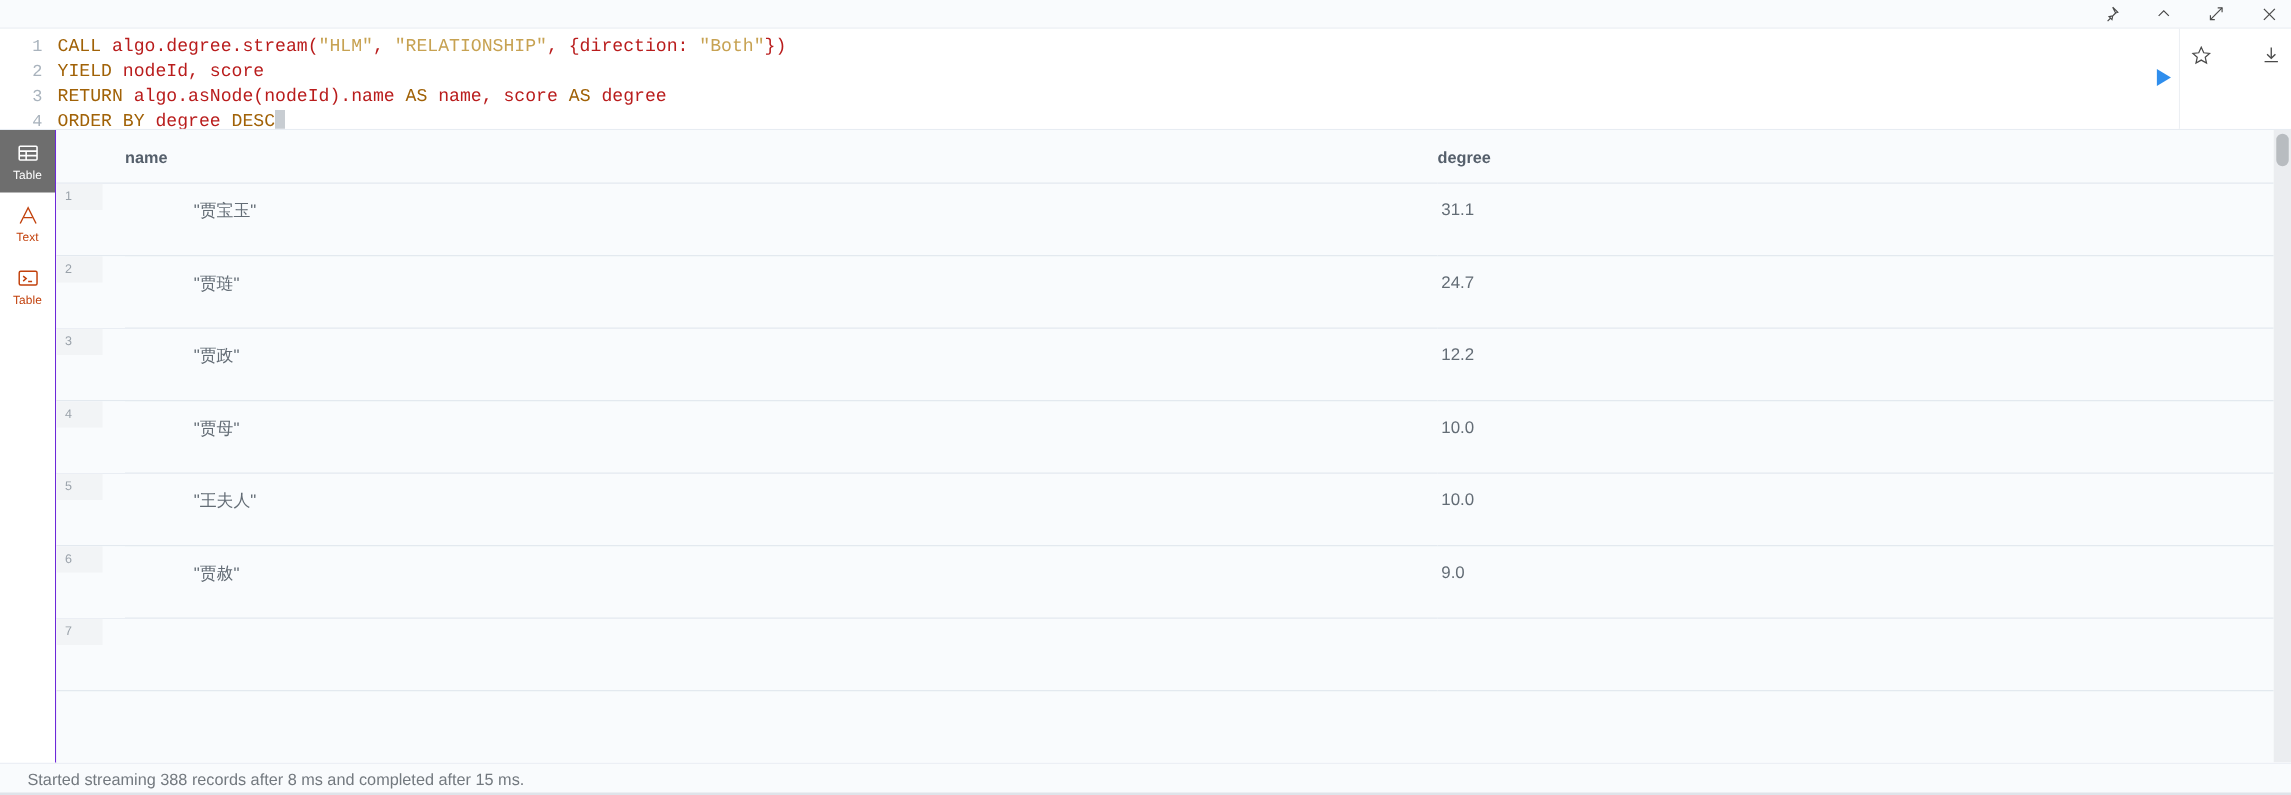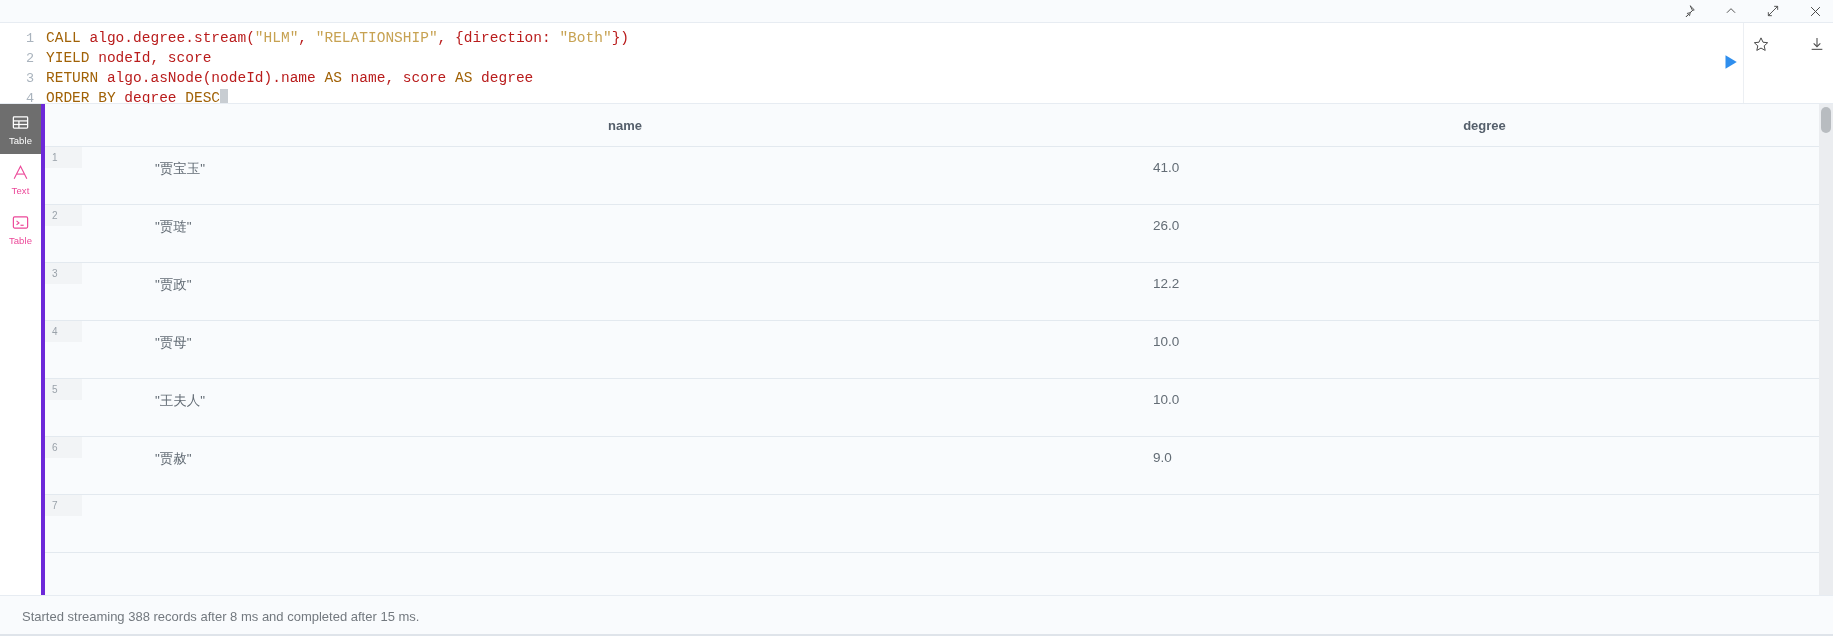--- a/index.html
+++ b/index.html
@@ -129,31 +129,31 @@
   }
 
   .view-sidebar {
     width: 45px;
     flex: 0 0 45px;
     background: #ffffff;
     display: flex;
     flex-direction: column;
     align-items: stretch;
     padding-top: 0px;
-    border-right: 4px solid #6d28d9;
+    border-right: 1px solid #6d28d9;
   }
   .view-item {
     height: 50px;
     display: flex;
     flex-direction: column;
     align-items: center;
     justify-content: center;
     gap: 3px;
     cursor: pointer;
-    color: #ec4899;
+    color: #c2410c;
   }
   .view-item.active {
     background: #6e6e6e;
     color: #ffffff;
   }
   .view-item .vi-label {
     font-size: 9.5px;
     letter-spacing: .1px;
     font-family: "Liberation Sans", sans-serif;
   }
@@ -170,21 +170,21 @@
     position: absolute;
     inset: 0 14px 0 0;
     overflow: hidden;
   }
   table.results {
     width: 100%;
     border-collapse: collapse;
     table-layout: fixed;
   }
   table.results th {
-    text-align: center;
+    text-align: left;
     font-size: 13px;
     font-weight: bold;
     color: #555f6b;
     padding: 14px 0 13px 0;
     background: #f9fbfd;
     border-bottom: 1px solid #e3e9ef;
   }
   .col-idx   { width: 55px; }
   .col-name  { width: 1050px; }
   .col-deg   { width: auto; }
@@ -236,21 +236,21 @@
     width: 10px;
     height: 26px;
     border-radius: 5px;
     background: #b8bcc0;
     cursor: pointer;
   }
 
   
   .status-bar {
     flex: 0 0 auto;
-    height: 41px;
+    height: 26px;
     background: #f9fbfd;
     border-top: 1px solid #e7ecf2;
     display: flex;
     align-items: center;
     padding-left: 22px;
     font-size: 13px;
     color: #73797f;
   }
   .bottom-rule {
     position:absolute;
@@ -368,28 +368,28 @@
               <th>name</th>
               <th>degree</th>
             </tr>
           </thead>
           <tbody id="results-body">
               <tr>
                 <td class="idx-cell">
                   <div class="idx-badge">1</div>
                 </td>
                 <td class="val-cell name-cell">"贾宝玉"</td>
-                <td class="val-cell deg-cell">41.0</td>
+                <td class="val-cell deg-cell">31.1</td>
               </tr>
               <tr>
                 <td class="idx-cell">
                   <div class="idx-badge">2</div>
                 </td>
                 <td class="val-cell name-cell">"贾琏"</td>
-                <td class="val-cell deg-cell">26.0</td>
+                <td class="val-cell deg-cell">24.7</td>
               </tr>
               <tr>
                 <td class="idx-cell">
                   <div class="idx-badge">3</div>
                 </td>
                 <td class="val-cell name-cell">"贾政"</td>
                 <td class="val-cell deg-cell">12.2</td>
               </tr>
               <tr>
                 <td class="idx-cell">

